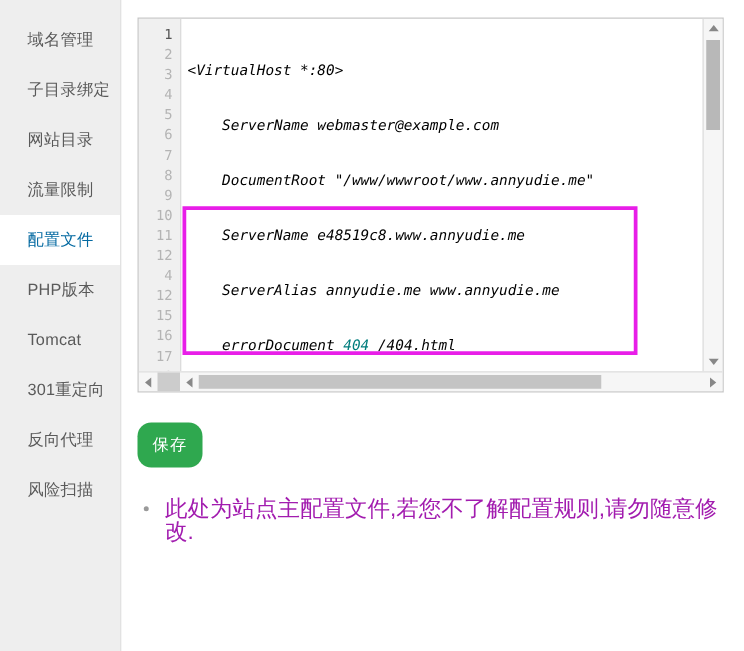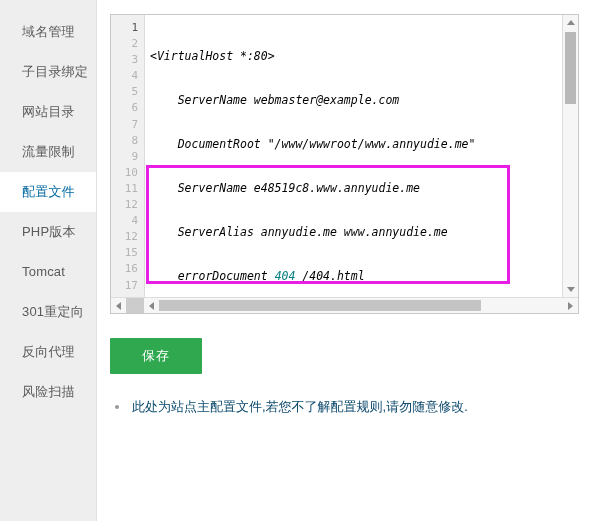--- a/index.html
+++ b/index.html
@@ -220,37 +220,37 @@
   }
 
   
   .save-btn {
     margin-top: 24px;
     margin-left: 0;
     display: inline-block;
     background: #2fa84f;
     color: #ffffff;
     font-size: 13px;
-    padding: 9px 32px;
+    padding: 9px 12px;
     border: none;
-    border-radius: 1px;
+    border-radius: 11px;
     cursor: pointer;
     font-family: "Liberation Sans", sans-serif;
     letter-spacing: 1px;
   }
 
   
   .note-list {
     margin: 24px 0 0 0;
     padding: 0;
     list-style: none;
   }
   .note-item {
-    font-size: 13px;
-    color: #0c4a6e;
+    font-size: 18px;
+    color: #a21caf;
     line-height: 18px;
     position: relative;
     padding-left: 22px;
   }
   .note-item .bullet {
     position: absolute;
     left: 5px;
     top: 7px;
     width: 4px;
     height: 4px;

